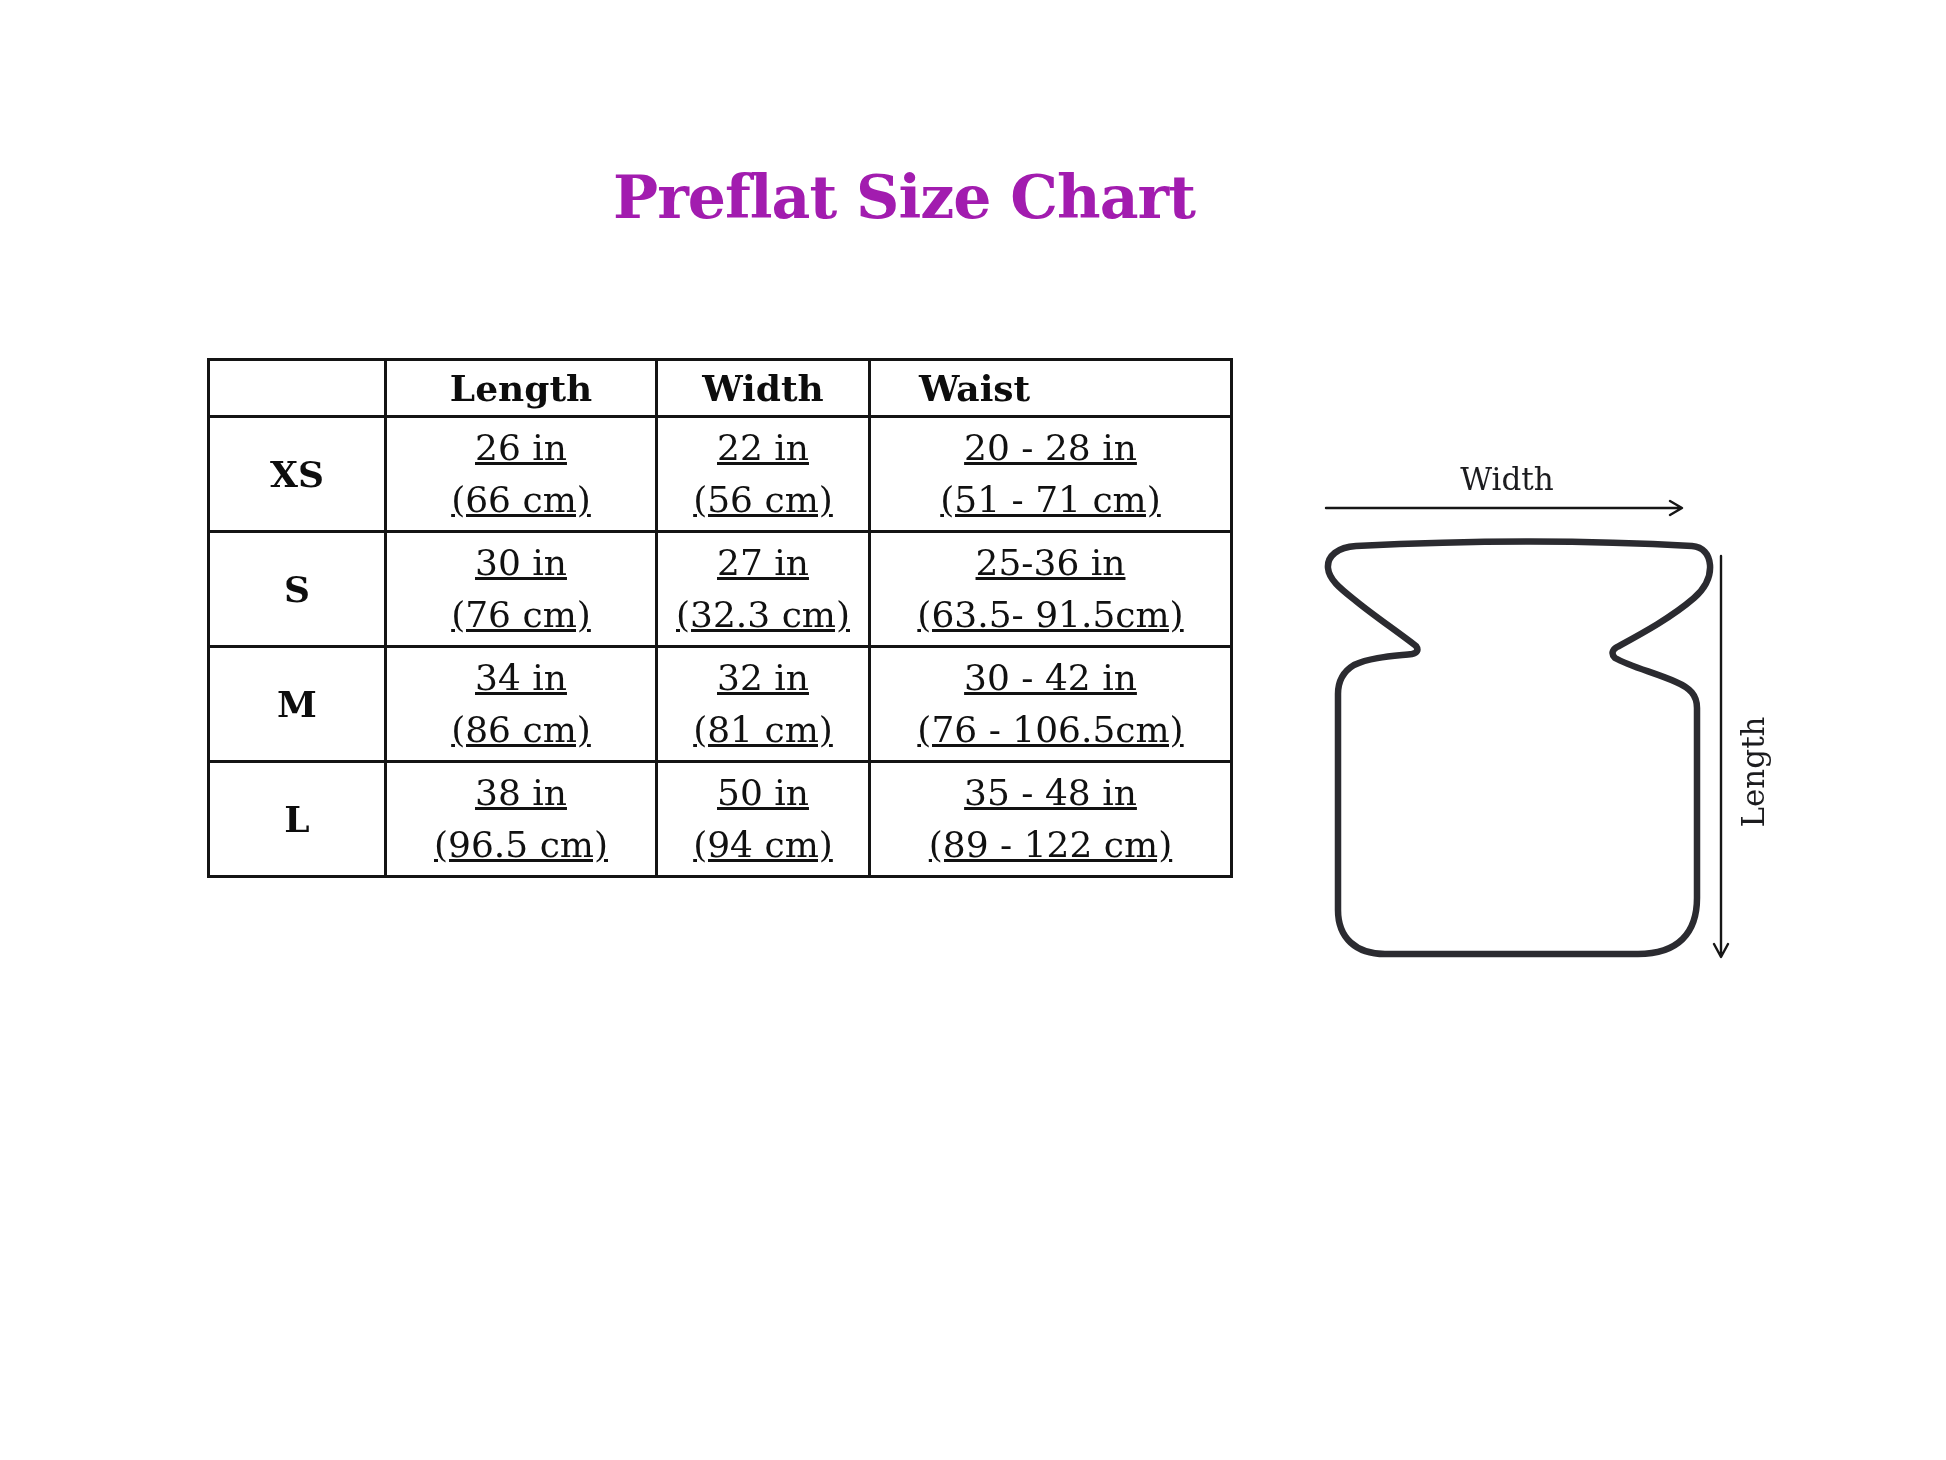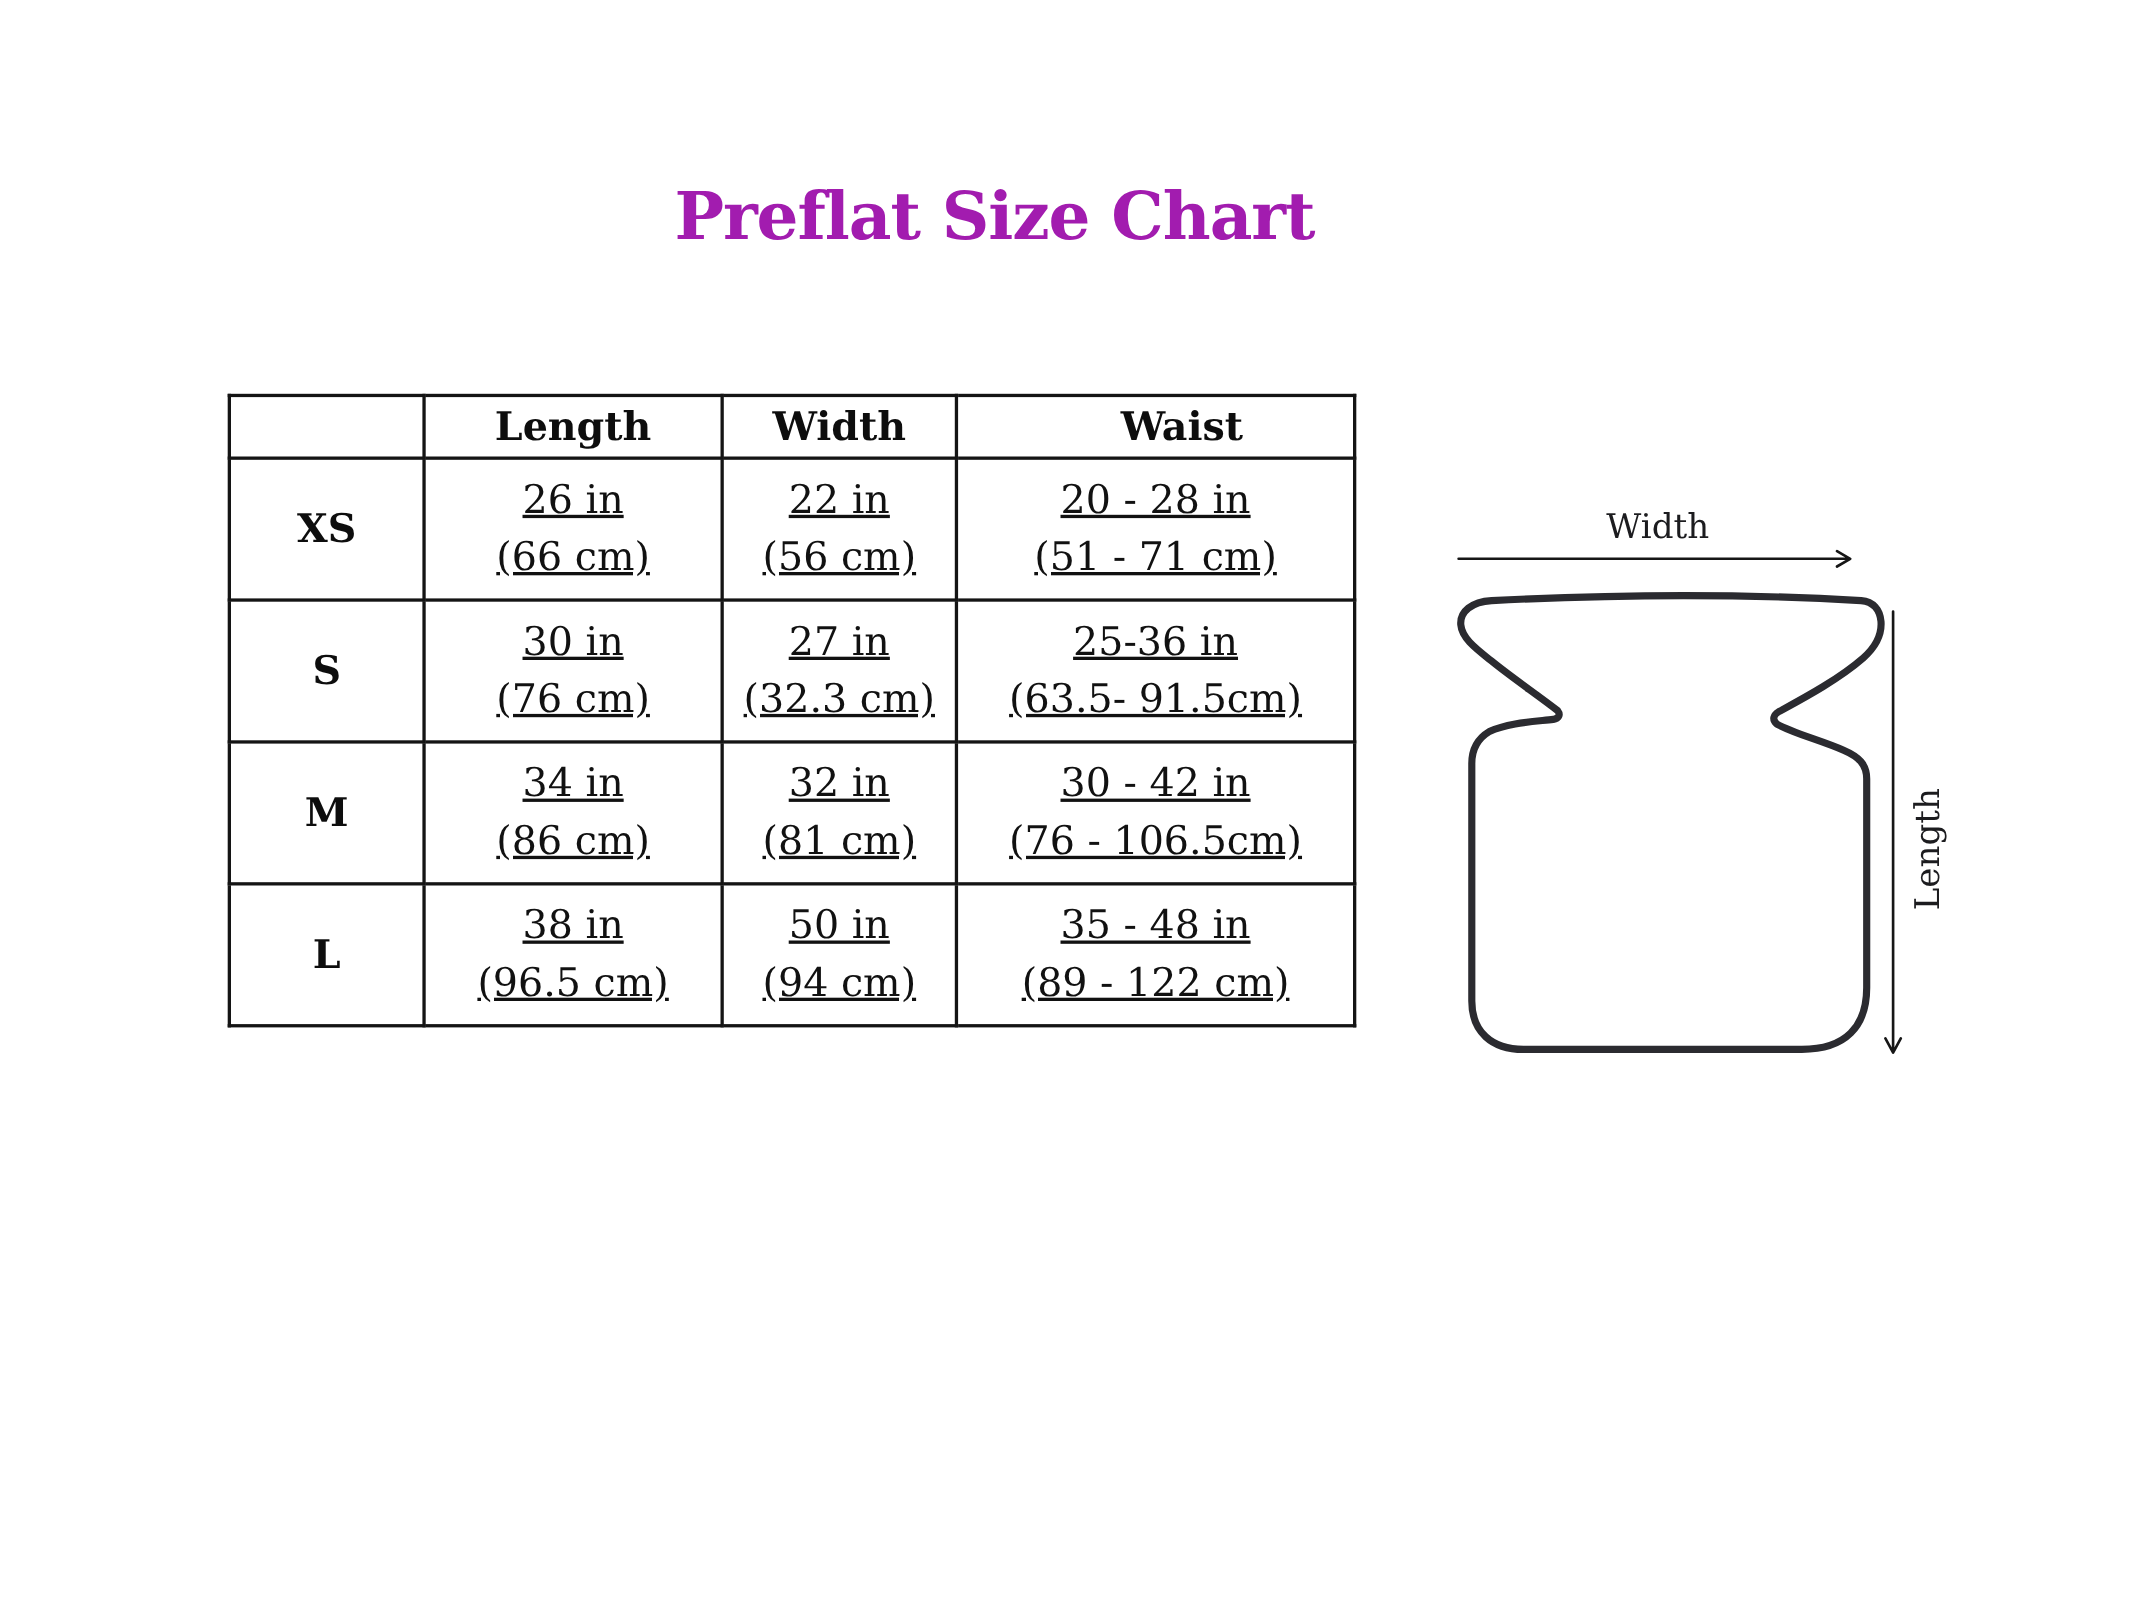--- a/index.html
+++ b/index.html
@@ -32,28 +32,28 @@
     table-layout: fixed;
     background: #ffffff;
   }
   .size-table th, .size-table td {
     border: 3px solid #141414;
     text-align: center;
     vertical-align: middle;
     padding: 0;
   }
   .size-table thead tr { height: 57px; }
-  .size-table tbody tr { height: 129px; border-radius: 13px; }
+  .size-table tbody tr { height: 115px; border-radius: 13px; }
   .size-table th.col-head {
     font-size: 36px;
     font-weight: bold;
     color: #0d0d0d;
   }
   .size-table th.col-head.waist-head {
-    text-align: center;
+    text-align: left;
     padding-left: 48px;
   }
   .size-table th.size-label {
     font-size: 36px;
     font-weight: bold;
     color: #0d0d0d;
   }
   .size-table td { font-size: 36px; }
   .cell-line { display: block; line-height: 52px; white-space: nowrap; text-decoration: underline; }
 

